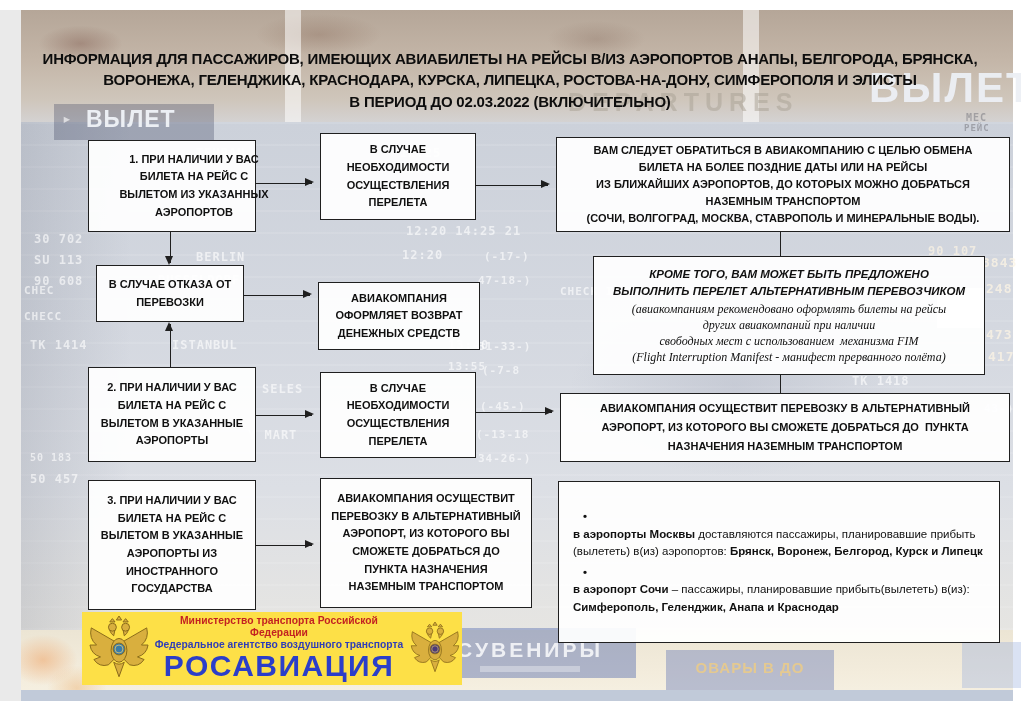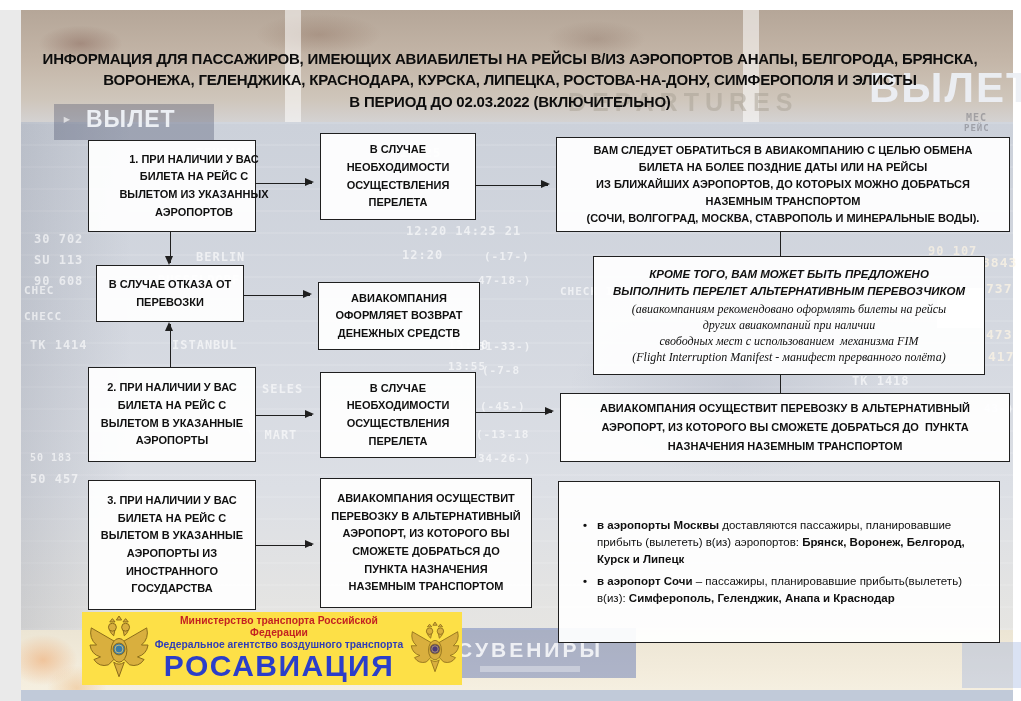--- a/index.html
+++ b/index.html
@@ -62,21 +62,21 @@
   .c2-note{font-family:"Liberation Serif",serif;font-style:italic;font-weight:normal;
            font-size:12px;line-height:1.32;margin-top:2px;}
   .box-a3{left:88px;top:367px;width:168px;height:95px;}
   .box-b3{left:320px;top:372px;width:156px;height:86px;}
   .box-c3{left:560px;top:393px;width:450px;height:69px;line-height:1.7;}
   .box-a4{left:88px;top:480px;width:168px;height:130px;}
   .box-b4{left:320px;top:478px;width:212px;height:130px;}
   .box-c4{left:558px;top:481px;width:442px;height:162px;white-space:normal;font-weight:normal;
           flex-direction:column;align-items:stretch;justify-content:center;text-align:left;
           font-size:11.5px;line-height:1.5;padding:6px 12px 6px 14px;}
-  .bullet{display:flex;margin:2px 0;}
+  .bullet{display:flex;margin:2px 0;flex-direction:column;}
   .bullet .dot{width:24px;text-align:center;flex:none;font-weight:bold;}
   .bullet .dot::before{content:"•";}
   .bullet .btext{flex:1;}
   .bold{font-weight:bold;}
   
   .ah{position:absolute;height:0;border-top:1.8px solid #1f1f1f;}
   .ah::after{content:"";position:absolute;right:-2px;top:-5.8px;width:0;height:0;
              border-left:9px solid #1f1f1f;border-top:4.8px solid transparent;border-bottom:4.8px solid transparent;}
   .av{position:absolute;width:0;border-left:1.8px solid #1f1f1f;}
   .av-down::after{content:"";position:absolute;left:-5.7px;bottom:-2px;width:0;height:0;
@@ -138,28 +138,29 @@
       <div class="ghost" style="left: 482px; top: 364px; font-size: 11px;">(-7-8</div>
       <div class="ghost" style="left: 262px; top: 382px; font-size: 12px;">SELES</div>
       <div class="ghost" style="left: 480px; top: 400px; font-size: 11px;">(-45-)</div>
       <div class="ghost" style="left: 248px; top: 428px; font-size: 12px;">Y MART</div>
       <div class="ghost" style="left: 476px; top: 428px; font-size: 11px;">(-13-18</div>
       <div class="ghost" style="left: 478px; top: 452px; font-size: 11px;">34-26-)</div>
       <div class="ghost" style="left: 30px; top: 452px; font-size: 10px;">50 183</div>
       <div class="ghost" style="left: 30px; top: 472px; font-size: 12px;">50 457</div>
       <div class="ghost" style="left: 928px; top: 244px; font-size: 12px; color: rgba(252, 244, 228, 0.7);">90 107</div>
       <div class="ghost" style="left: 982px; top: 255px; font-size: 13px; color: rgba(252, 244, 228, 0.75);">8843</div>
-      <div class="ghost" style="left: 986px; top: 281px; font-size: 13px; color: rgba(252, 244, 228, 0.75);">737</div>
+      <div class="ghost" style="left: 986px; top: 281px; font-size: 13px; color: rgba(252, 244, 228, 0.75);">248</div>
       <div class="ghost" style="left: 986px; top: 327px; font-size: 13px; color: rgba(252, 244, 228, 0.75);">473</div>
       <div class="ghost" style="left: 988px; top: 349px; font-size: 13px; color: rgba(252, 244, 228, 0.75);">417</div>
       <div class="ghost" style="left: 852px; top: 374px; font-size: 12px;">TK 1418</div>
       <div class="ghost" style="left: 984px; top: 402px; font-size: 11px;">43-)</div>
     </div>
   <div class="photo-patch"></div>
   <div class="sign-souvenirs"><span>СУВЕНИРЫ</span><span class="bar"></span></div>
+  <div class="sign-goods">ОВАРЫ В ДО</div>
   <div class="window-ghost"></div>
   <div class="bottom-strip"></div>
 
   <div class="title">ИНФОРМАЦИЯ ДЛЯ ПАССАЖИРОВ, ИМЕЮЩИХ АВИАБИЛЕТЫ НА РЕЙСЫ В/ИЗ АЭРОПОРТОВ АНАПЫ, БЕЛГОРОДА, БРЯНСКА,
 ВОРОНЕЖА, ГЕЛЕНДЖИКА, КРАСНОДАРА, КУРСКА, ЛИПЕЦКА, РОСТОВА-НА-ДОНУ, СИМФЕРОПОЛЯ И ЭЛИСТЫ
 В ПЕРИОД ДО 02.03.2022 (ВКЛЮЧИТЕЛЬНО)</div>
 
   <div class="box box-a1">1. ПРИ НАЛИЧИИ У ВАС
 БИЛЕТА НА РЕЙС С
 ВЫЛЕТОМ ИЗ УКАЗАННЫХ

